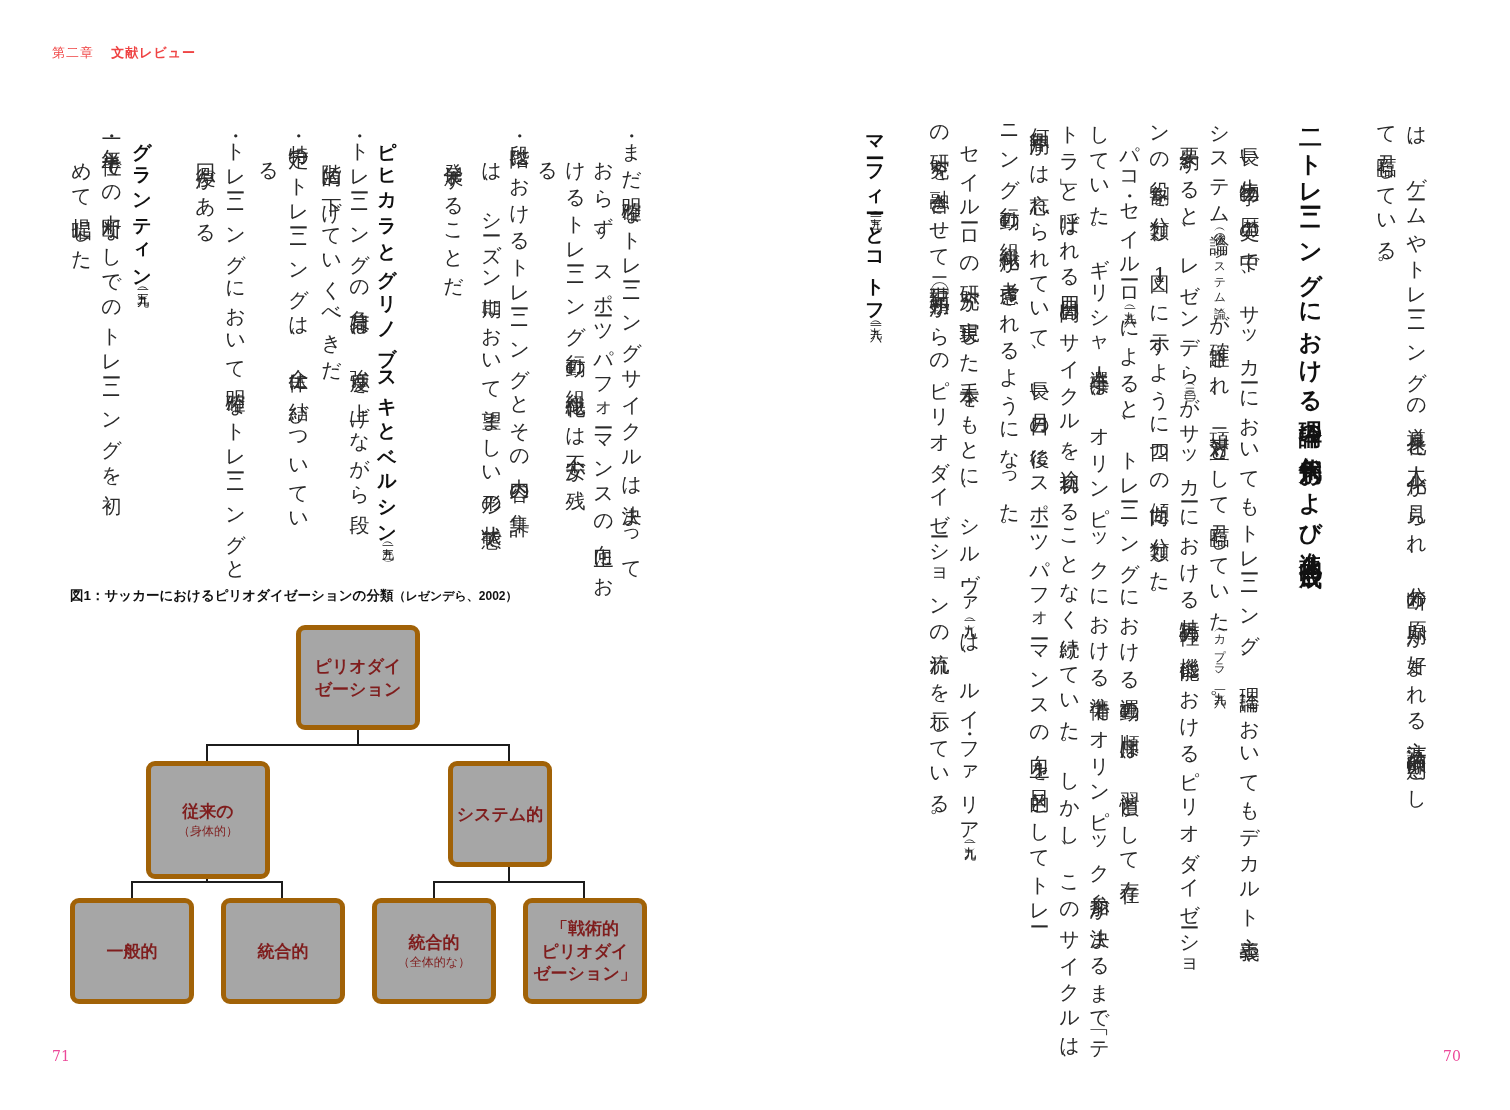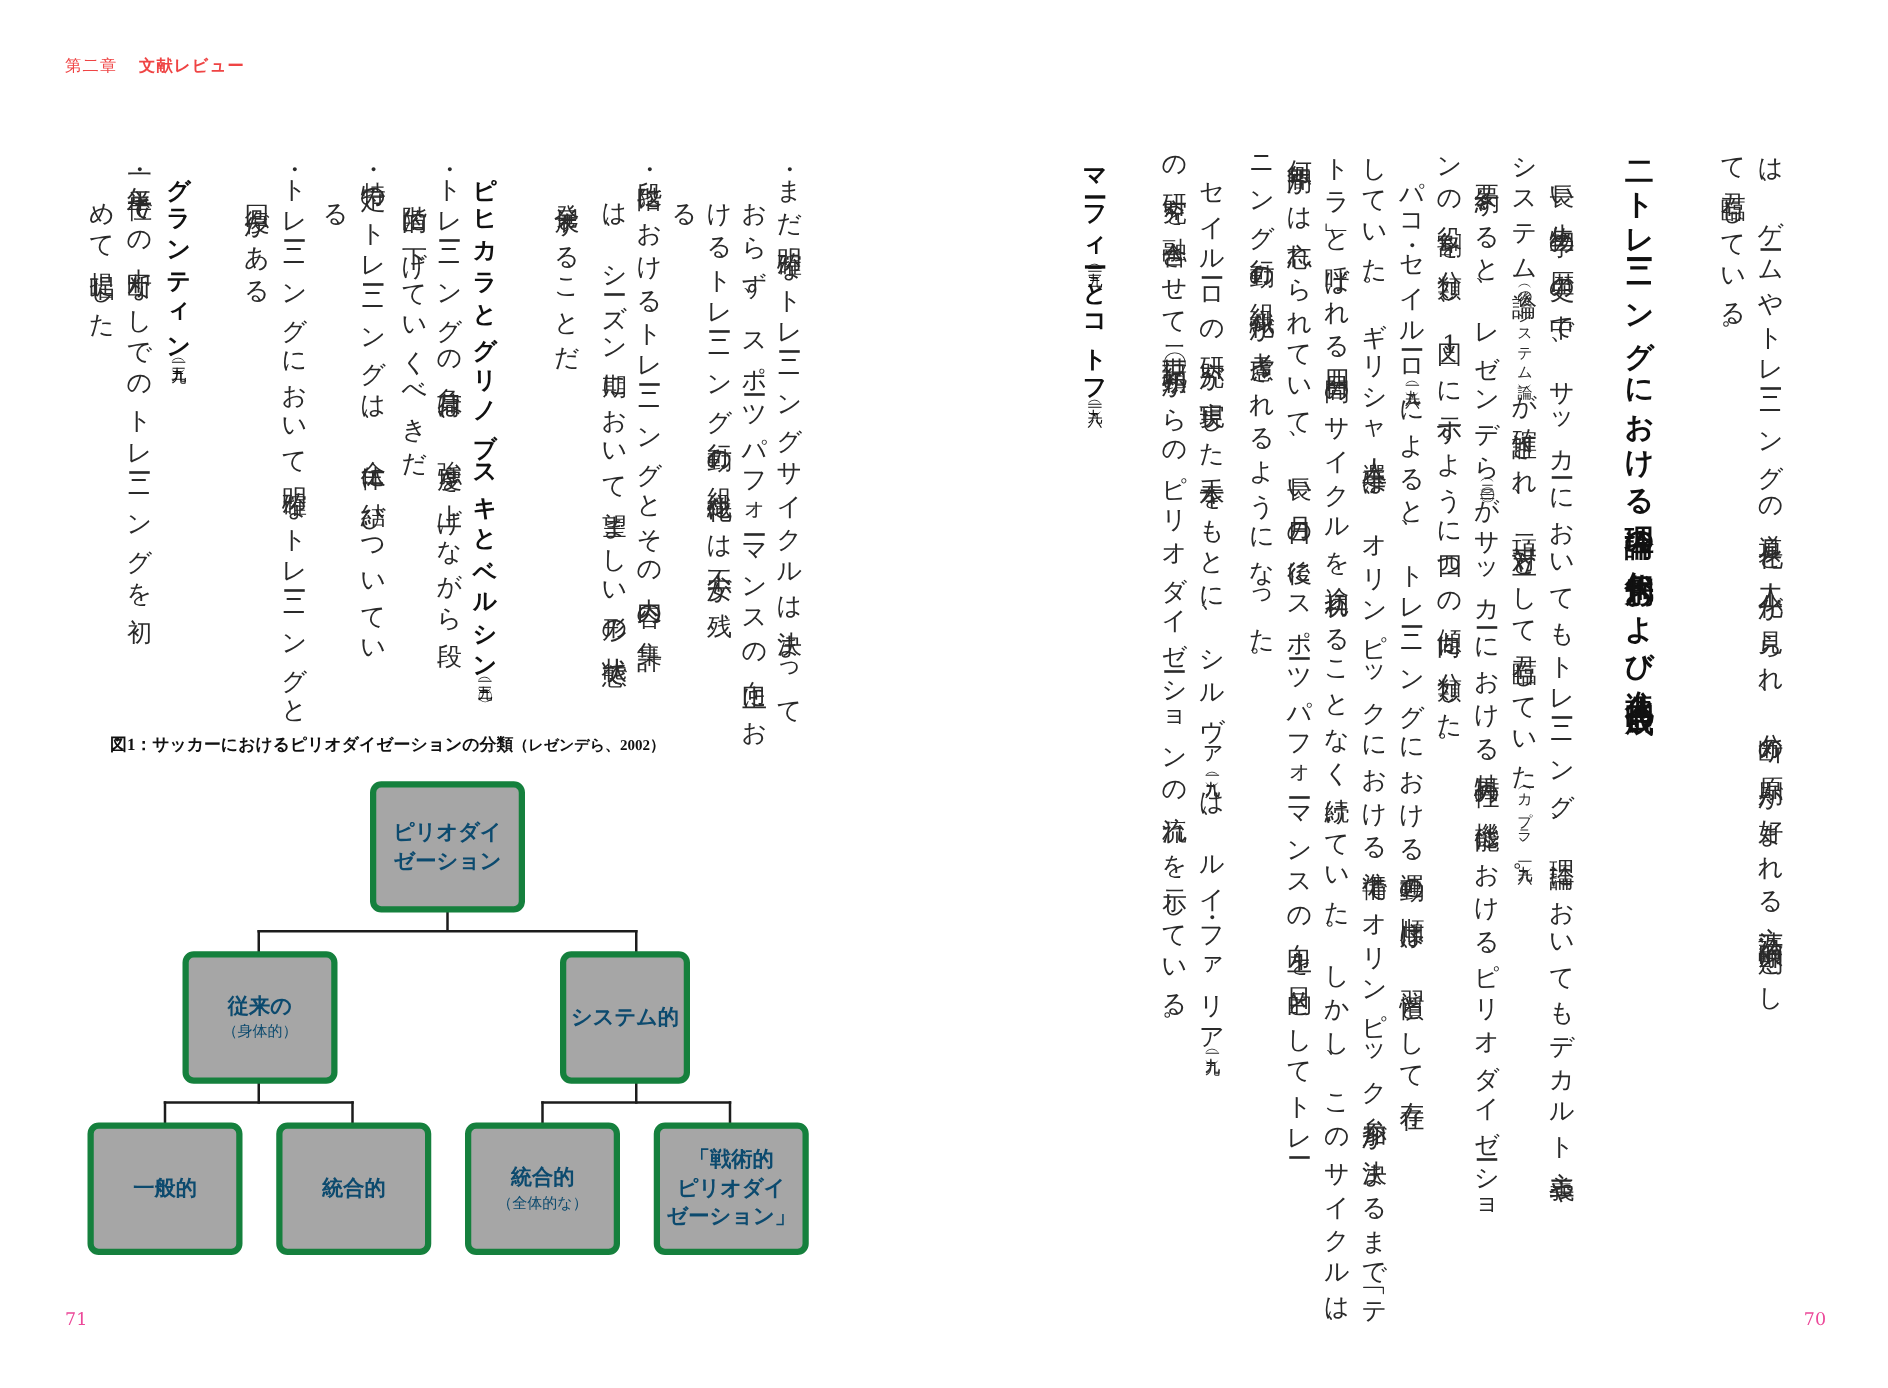--- a/index.html
+++ b/index.html
@@ -7,26 +7,26 @@
            font-family:"DejaVu Serif", "Liberation Serif", serif; color:#222; }
     .running-head { position:absolute; left:52px; top:44px; font-size:13px; letter-spacing:1px; color:#ef4444; }
     .running-head .chap { margin-right:12px; }
     .running-head .sect { font-family:"DejaVu Sans", sans-serif; font-weight:bold; }
     .folio { position:absolute; top:1048px; font-size:14px; color:#ec4899; }
     .col { position:absolute; writing-mode:vertical-rl; text-orientation:upright;
            font-size:20px; line-height:1; letter-spacing:4px; white-space:nowrap; color:#2a2a2a; }
     .col.bold { font-family:"DejaVu Sans", sans-serif; font-weight:bold; font-size:19px; color:#111; }
     .col.heading { font-family:"DejaVu Sans", sans-serif; font-weight:bold; font-size:23px; letter-spacing:3px; color:#111; }
     .small { font-size:12px; letter-spacing:1px; }
-    .fig-caption { position:absolute; left:88px; top:587px; font-family:Liberation Serif, serif;
+    .fig-caption { position:absolute; left:70px; top:587px; font-family:Liberation Sans, sans-serif;
                    font-weight:bold; font-size:13.5px; color:#111;text-align:right; }
     .fig-caption .cite { font-size:12px; font-weight:bold; }
-    .node { position:absolute; background:#a6a6a6; border:5px solid #15803d; border-radius:9px;
+    .node { position:absolute; background:#a6a6a6; border:5px solid #a16207; border-radius:9px;
             box-sizing:border-box; display:flex; flex-direction:column; align-items:center; justify-content:center;
-            color:#0c4a6e; font-family:"DejaVu Sans", sans-serif; font-weight:bold; text-align:center; font-size:17px; line-height:1.35; }
+            color:#7f1d1d; font-family:"DejaVu Sans", sans-serif; font-weight:bold; text-align:center; font-size:17px; line-height:1.35; }
     .node .sub { font-size:12px; font-weight:normal; }
     .line { position:absolute; background:#1c1c1c; }
   </style>
 </head>
 <body>
 
 <div class="running-head">
   <span class="chap">第二章</span>
   <span class="sect">文献レビュー</span>
 </div>
@@ -103,21 +103,21 @@
 <div class="line" style="left:508px; top:865px; width:2px; height:18px;"></div>
 <div class="line" style="left:433px; top:881px; width:152px; height:2px;"></div>
 <div class="line" style="left:433px; top:881px; width:2px; height:20px;"></div>
 <div class="line" style="left:583px; top:881px; width:2px; height:20px;"></div>
 
 <div class="node" style="left:296px; top:625px; width:124px; height:105px;">
   <span>ピリオダイ</span>
   <span>ゼーション</span>
 </div>
 
-<div class="node" style="left:146px; top:761px; width:124px; height:106px;">
+<div class="node" style="left:146px; top:761px; width:124px; height:118px;">
   <span>従来の</span>
   <span class="sub">（身体的）</span>
 </div>
 <div class="node" style="left:448px; top:761px; width:104px; height:106px;">
   <span>システム的</span>
 </div>
 
 <div class="node" style="left:70px; top:898px; width:124px; height:106px;">
   <span>一般的</span>
 </div>

